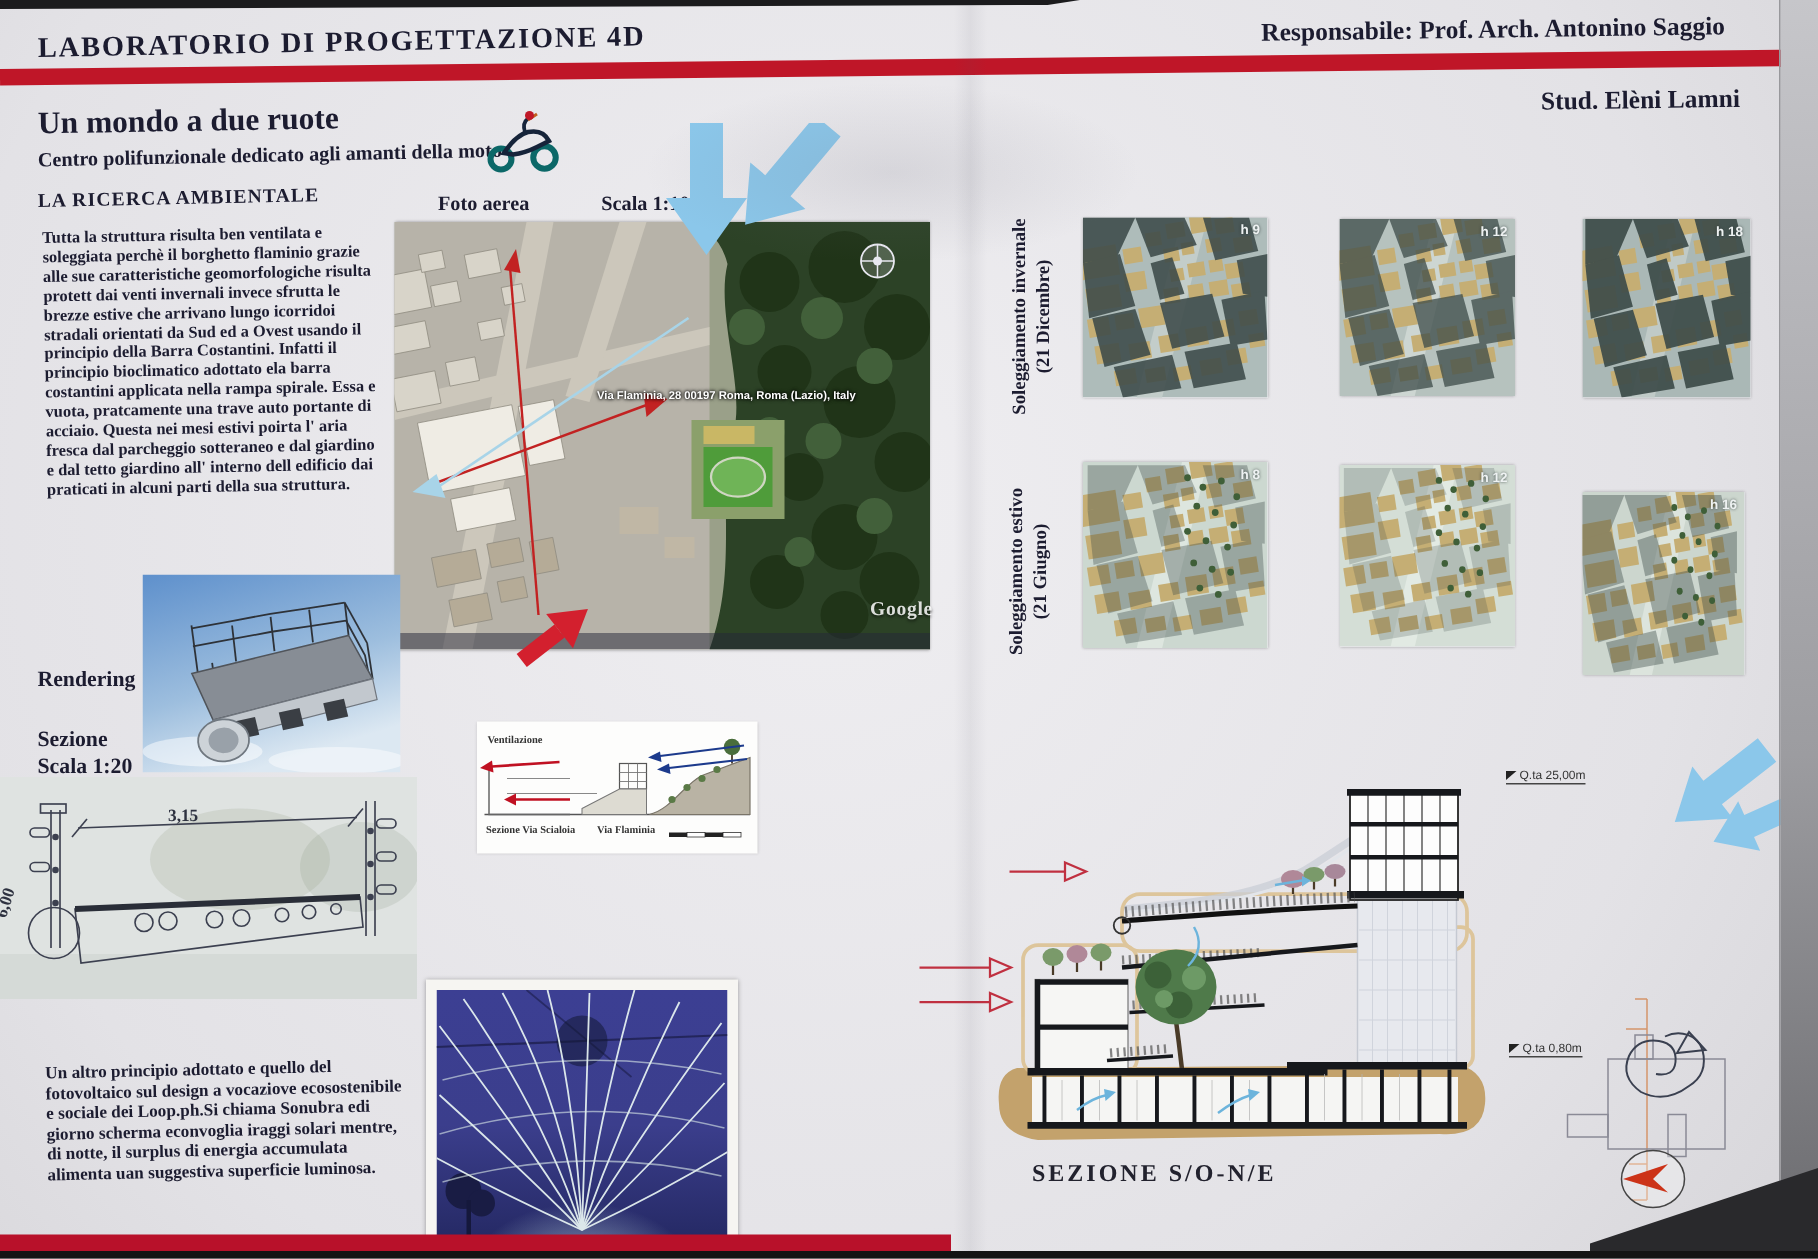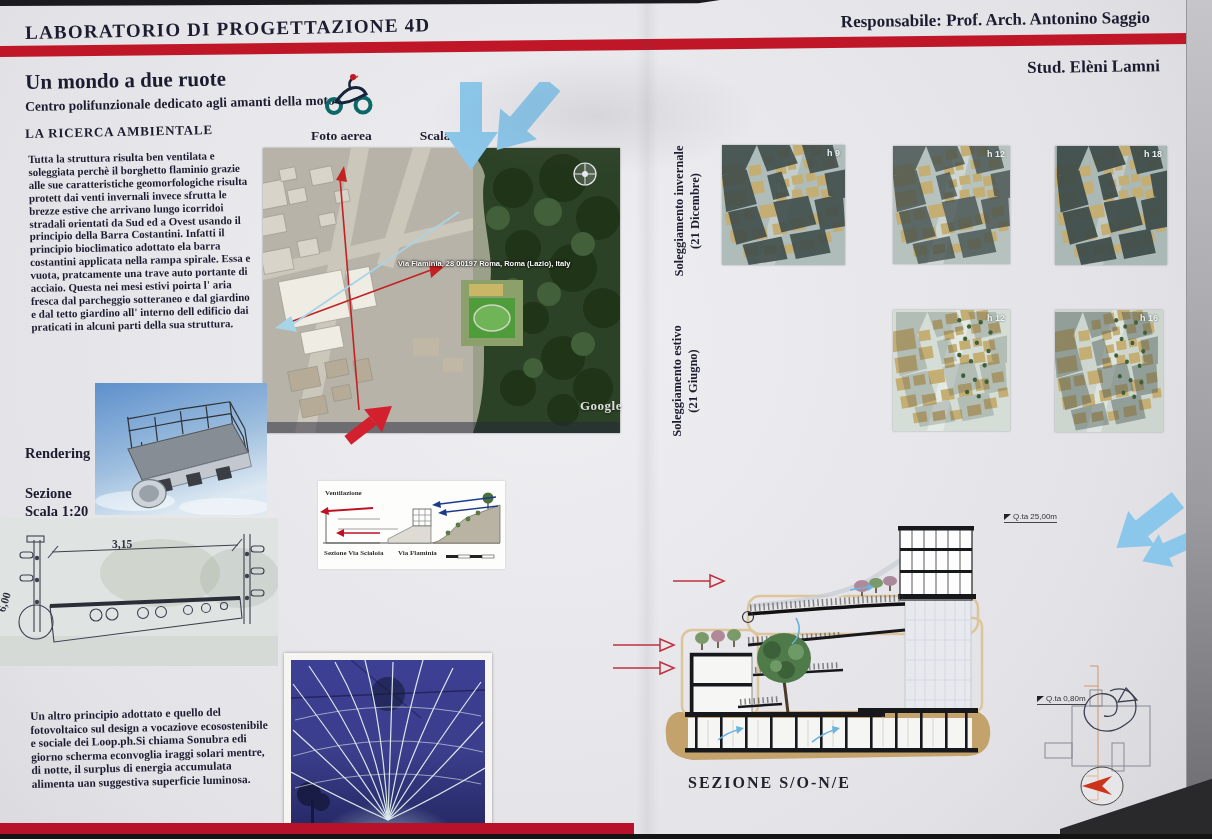--- a/index.html
+++ b/index.html
@@ -44,21 +44,21 @@
 
   #rendering-label{left:25px;top:445px;font-size:14.5px;font-weight:bold;}
   #sezione-label{left:25px;top:485px;font-size:14.5px;font-weight:bold;}
   #sezione-scale{left:25px;top:503px;font-size:14.5px;font-weight:bold;}
   #render-img{left:95px;top:383px;width:172px;height:132px;}
   #tech-svg{left:0;top:518px;width:278px;height:148px;}
   #dim-w{left:112px;top:538px;font-size:11.5px;font-weight:bold;color:#2e3240;}
   #dim-h{left:-6px;top:596px;font-size:11.5px;font-weight:bold;color:#2e3240;transform:rotate(-72deg);}
 
   
-  #foto-row{left:311px;top:128px;font-size:13.5px;font-weight:bold;display:flex;gap:48px;}
+  #foto-row{left:292px;top:128px;font-size:13.5px;font-weight:bold;display:flex;gap:48px;}
   #map{left:263px;top:148px;width:357px;height:285px;box-shadow:0 0 2px rgba(0,0,0,.4);}
   #map-address{left:378px;top:259px;font-size:7.5px;font-weight:bold;color:#fff;
     font-family:"Liberation Sans",sans-serif;text-shadow:0 0 2px #000,0 0 3px #000;white-space:nowrap;padding-left:20px;}
   #map-google{left:580px;top:398px;font-size:13px;font-weight:bold;color:rgba(255,255,255,.85);
     font-family:Liberation Serif, serif;letter-spacing:.5px;text-shadow:0 1px 2px rgba(0,0,0,.6);}
   #blue-arrows-top{left:440px;top:82px;width:130px;height:95px;}
   #red-map-arrow{left:338px;top:400px;width:62px;height:48px;}
 
   
   #plan-label{left:322px;top:451px;font-size:13.5px;font-weight:bold;display:flex;gap:14px;}
@@ -76,21 +76,21 @@
   .thumb svg{display:block;width:100%;height:100%;}
   .hour{position:absolute;top:3px;right:5px;font-size:9px;font-weight:bold;color:#eef2f2;
     font-family:"Liberation Sans",sans-serif;text-shadow:0 0 2px rgba(40,50,50,.8);padding-left:34px;}
 
   
   #section-svg{left:600px;top:500px;width:450px;height:300px;}
   #section-title{left:688px;top:774px;font-size:16px;font-weight:bold;letter-spacing:2px;color:#22222e;}
   .quota{display:flex;align-items:center;gap:2px;font-size:8px;color:#333;border-bottom:1px solid #444;
     font-family:"Liberation Sans",sans-serif;padding-bottom:1px;}
   #quota-top{left:1004px;top:512px;}
-  #quota-bottom{left:1006px;top:694px;margin-left:31px;}
+  #quota-bottom{left:1006px;top:694px;}
   .q-mark{width:0;height:0;border-top:6px solid #222;border-right:7px solid transparent;display:inline-block;}
   #blue-arrows-right{left:1058px;top:492px;width:150px;height:105px;}
 
   
   #sonumbra{left:284px;top:653px;width:208px;height:178px;background:#f6f5f2;
     box-shadow:0 0 3px rgba(0,0,0,.35);padding:0;}
   #sonumbra svg{position:absolute;left:7px;top:7px;}
   #spiral-svg{left:1040px;top:658px;width:132px;height:150px;}
   #moto-icon{left:322px;top:72px;width:56px;height:44px;}
 </style>
@@ -361,31 +361,41 @@
   <div class="abs thumb" style="left:1055px;top:146px;width:112px;height:119px">
     <svg viewBox="0 0 120 118" preserveAspectRatio="none">
       <rect width="120" height="118" fill="#aab8b6"></rect>
       <rect x="50" y="-10" width="16" height="140" fill="#c0cac7" transform="rotate(14 60 59)"></rect>
       <use href="#cityA"></use>
         <use href="#shadowsA" opacity=".92" transform="translate(2,0)"></use>
     </svg>
     <span class="hour">h 18</span>
   </div>
 
+  <div class="abs thumb" style="left:722px;top:308px;width:123px;height:124px">
+    <svg viewBox="0 0 120 118" preserveAspectRatio="none">
+      <rect width="120" height="118" fill="#ccd8d0"></rect>
+      <rect x="50" y="-10" width="16" height="140" fill="#dde6df" transform="rotate(14 60 59)"></rect>
+      <use href="#cityA"></use>
+        <use href="#shadowsA" opacity=".35" transform="translate(3,2) scale(.96)"></use>
+        <use href="#dotsA"></use>
+    </svg>
+    <span class="hour">h 8</span>
+  </div>
   <div class="abs thumb" style="left:893px;top:310px;width:117px;height:121px">
     <svg viewBox="0 0 120 118" preserveAspectRatio="none">
       <rect width="120" height="118" fill="#d4ded6"></rect>
       <rect x="50" y="-10" width="16" height="140" fill="#e2eae3" transform="rotate(14 60 59)"></rect>
       <use href="#cityA"></use>
         <use href="#shadowsA" opacity=".22" transform="translate(3,2) scale(.95)"></use>
         <use href="#dotsA"></use>
     </svg>
     <span class="hour">h 12</span>
   </div>
-  <div class="abs thumb" style="left:1055px;top:310px;width:108px;height:122px">
+  <div class="abs thumb" style="left:1055px;top:328px;width:108px;height:122px">
     <svg viewBox="0 0 120 118" preserveAspectRatio="none">
       <rect width="120" height="118" fill="#ccd6ce"></rect>
       <rect x="50" y="-10" width="16" height="140" fill="#dce4dd" transform="rotate(14 60 59)"></rect>
       <use href="#cityA"></use>
         <use href="#shadowsA" opacity=".4" transform="translate(-2,2) scale(.97)"></use>
         <use href="#dotsA"></use>
     </svg>
     <span class="hour">h 16</span>
   </div>
 

